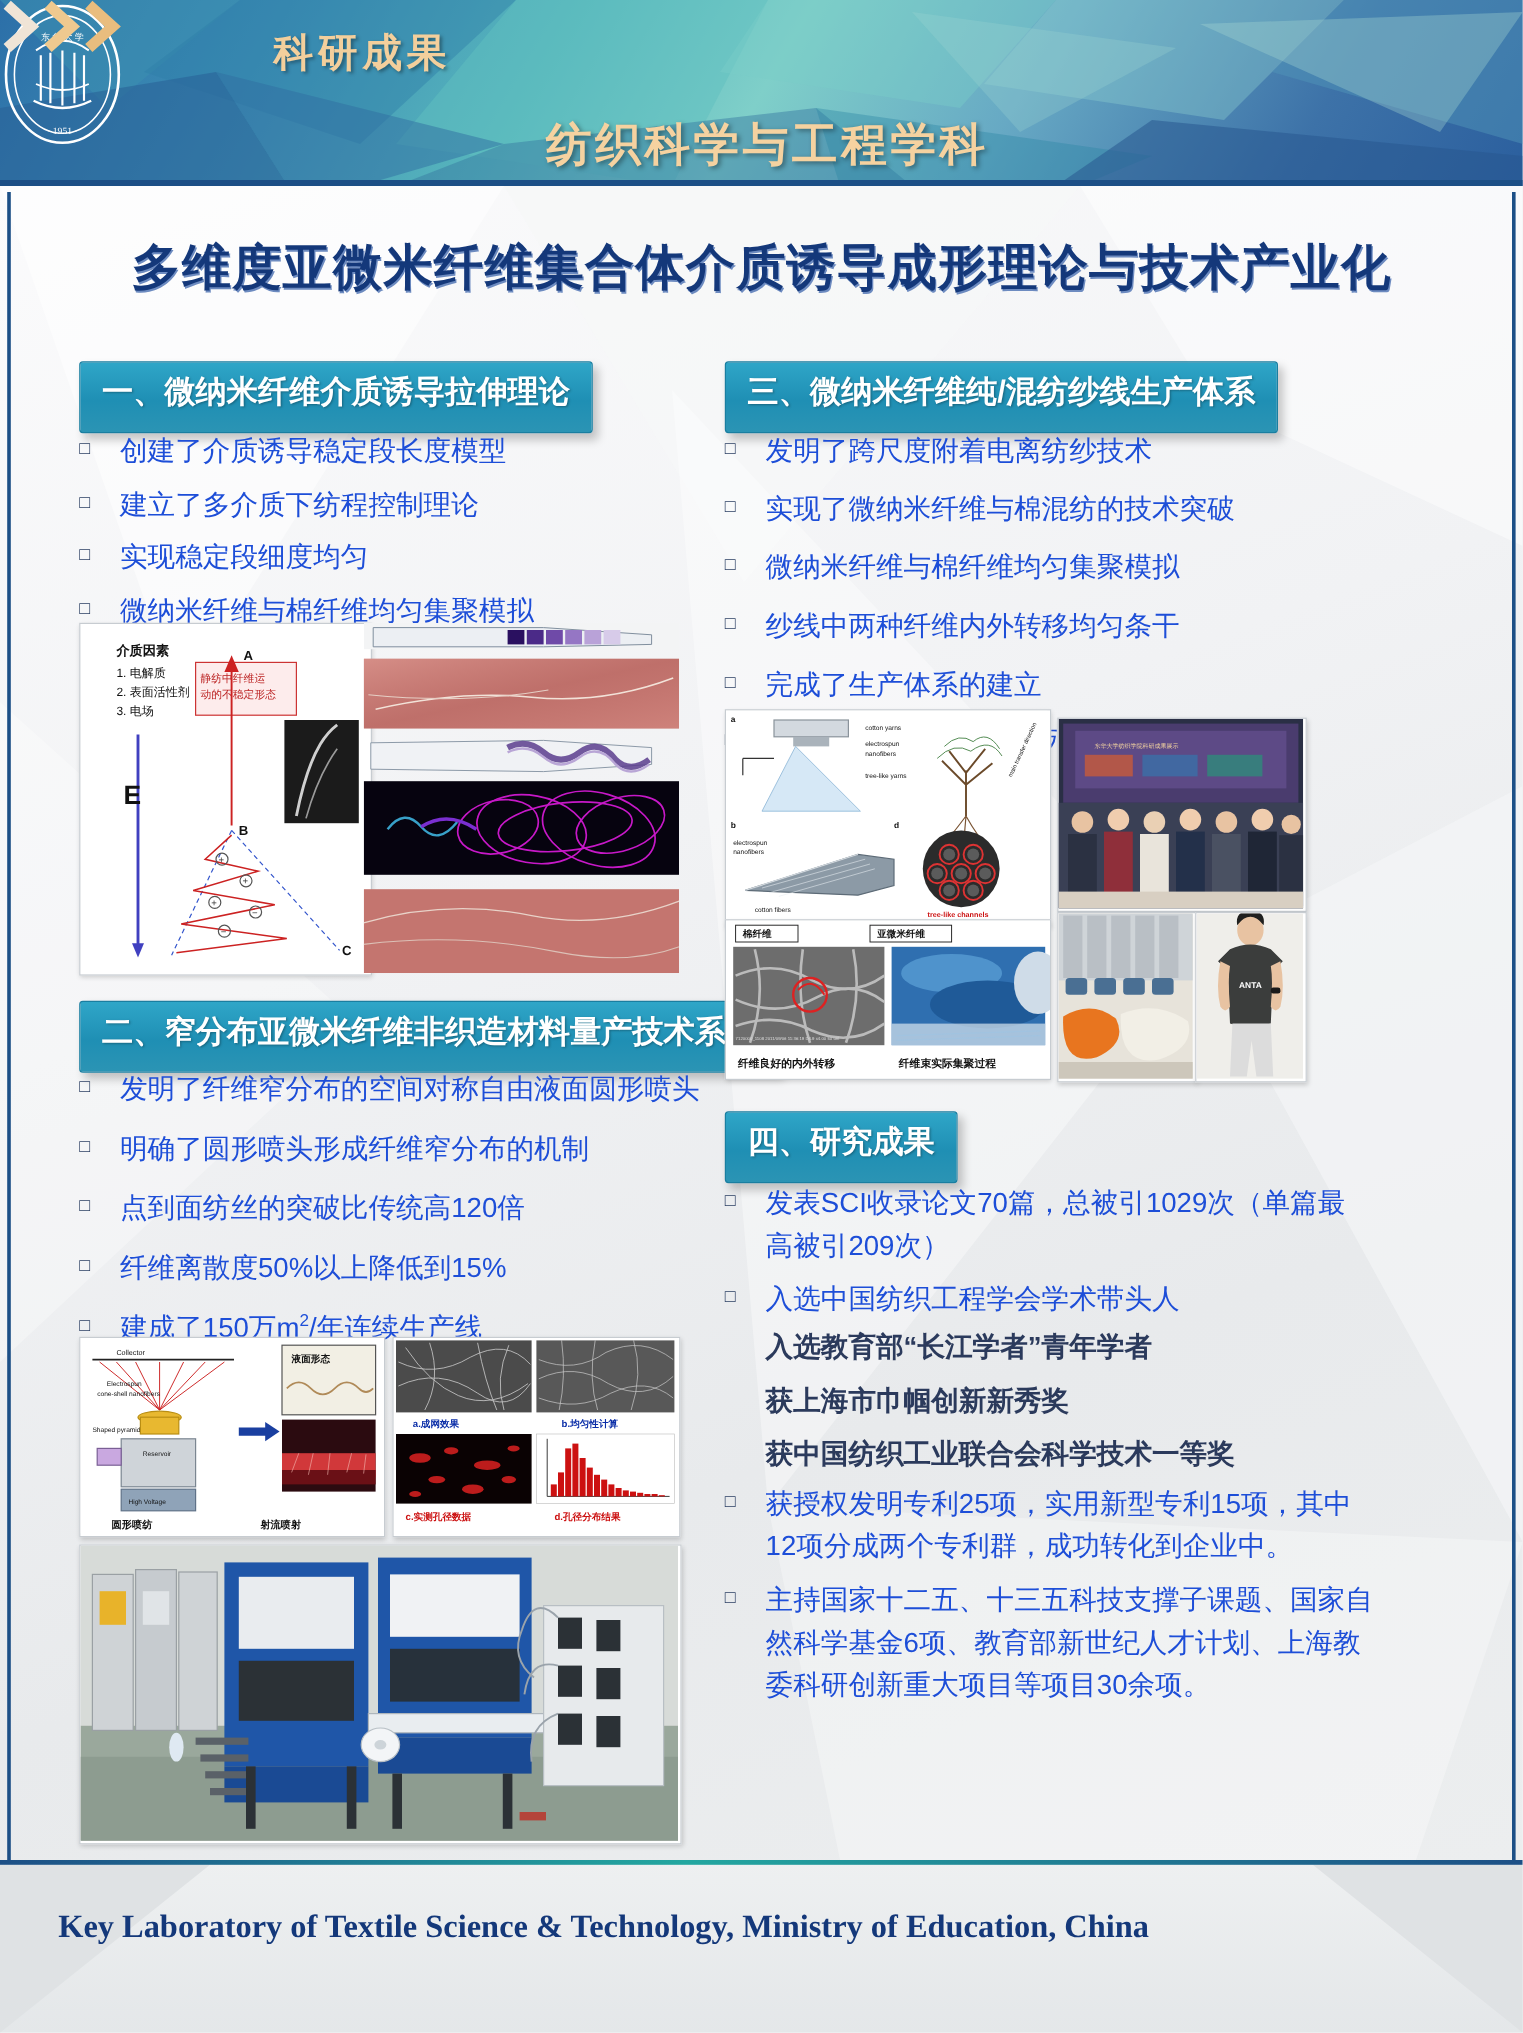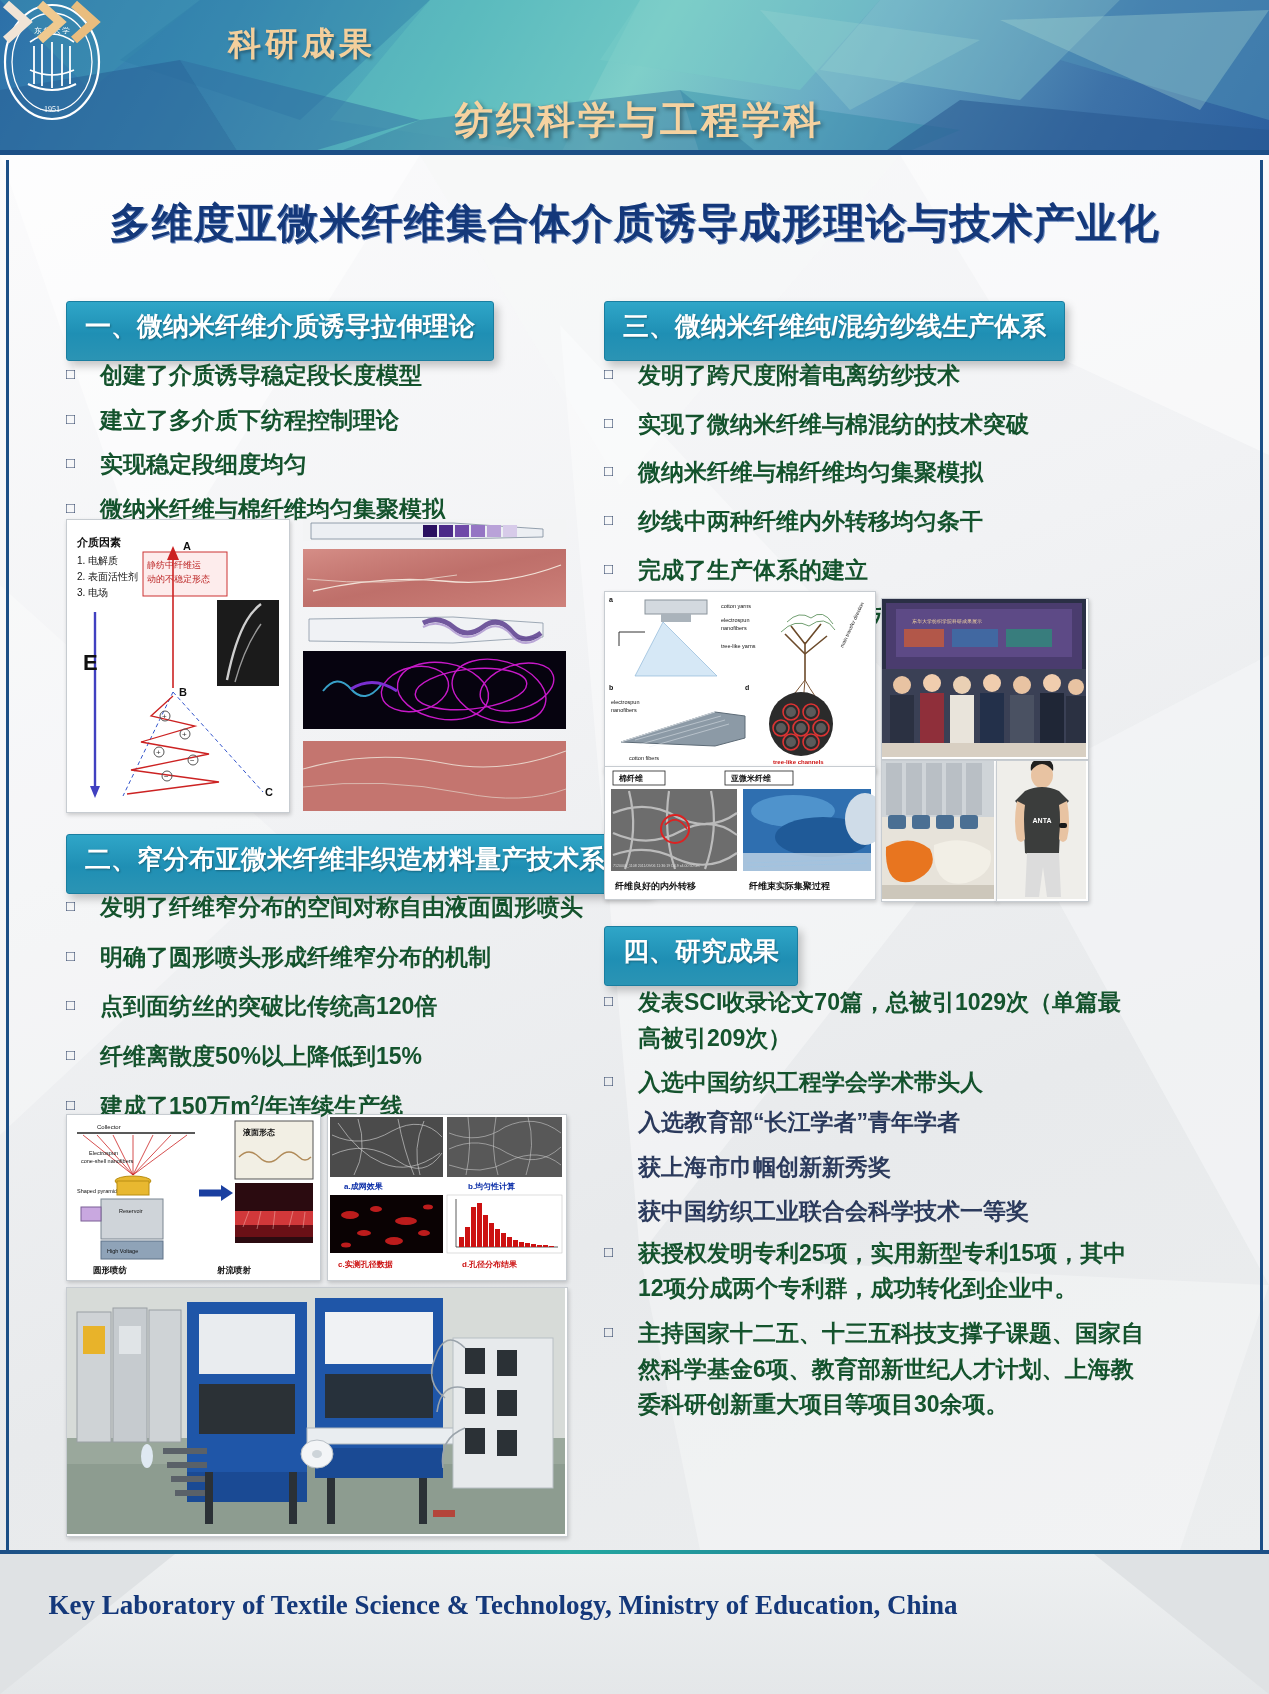--- a/index.html
+++ b/index.html
@@ -41,21 +41,21 @@
     background:linear-gradient(180deg,#2fa6c8 0%,#1f8fb4 55%,#2b94b4 100%);
     border:1px solid #1a7ea0;border-radius:3px;
     box-shadow:4px 5px 8px rgba(0,0,0,.22);
     padding:7px 18px 16px 18px;white-space:nowrap;
     text-shadow:1px 1px 2px rgba(0,0,0,.3);}
 
   
   .bullets{position:absolute;}
   .b-row{display:flex;align-items:flex-start;margin-bottom:9px;}
   .b-mark{flex:0 0 auto;width:34px;font-size:15px;color:#2b3f63;line-height:1.55;padding-top:4px;}
-  .b-text{font-size:23px;font-weight:bold;color:#14532d;line-height:1.55;}
+  .b-text{font-size:23px;font-weight:normal;color:#1d4ed8;line-height:1.55;}
   .b-sub{font-size:23px;font-weight:bold;color:#2b3a5c;line-height:1.55;
          margin-left:34px;margin-bottom:9px;}
   sup{font-size:.62em;vertical-align:super;}
 
   
   .ip{position:absolute;overflow:hidden;background:#fff;border:1px solid #c7ccd1;
     box-shadow:1px 2px 4px rgba(0,0,0,.18);}
 
   
   .footbar{position:absolute;left:0;top:1550px;width:1269px;height:144px;
@@ -145,21 +145,21 @@
     <div class="b-row">
       <span class="b-mark">□</span>
       <span class="b-text">实现稳定段细度均匀</span>
     </div>
     <div class="b-row">
       <span class="b-mark">□</span>
       <span class="b-text">微纳米纤维与棉纤维均匀集聚模拟</span>
     </div>
   </div>
 
-  <div class="ip" style="left:66px;top:519px;width:222px;height:292px;">
+  <div class="ip" style="left:66px;top:519px;width:222px;height:292px;padding-left:20px;">
     <svg width="220" height="290" viewBox="0 0 220 290">
       <rect width="220" height="290" fill="#ffffff"></rect>
       <text x="10" y="26" font-size="11" font-weight="bold" fill="#111" font-family="'Liberation Sans',sans-serif">介质因素</text>
       <text x="10" y="44" font-size="10" fill="#111" font-family="'Liberation Sans',sans-serif">1. 电解质</text>
       <text x="10" y="60" font-size="10" fill="#111" font-family="'Liberation Sans',sans-serif">2. 表面活性剂</text>
       <text x="10" y="76" font-size="10" fill="#111" font-family="'Liberation Sans',sans-serif">3. 电场</text>
 
       <rect x="76" y="32" width="84" height="44" fill="#fdecec" stroke="#c33" stroke-width="1"></rect>
       <text x="80" y="48" font-size="9" fill="#b22" font-family="'Liberation Sans',sans-serif">静纺中纤维运</text>
       <text x="80" y="62" font-size="9" fill="#b22" font-family="'Liberation Sans',sans-serif">动的不稳定形态</text>

